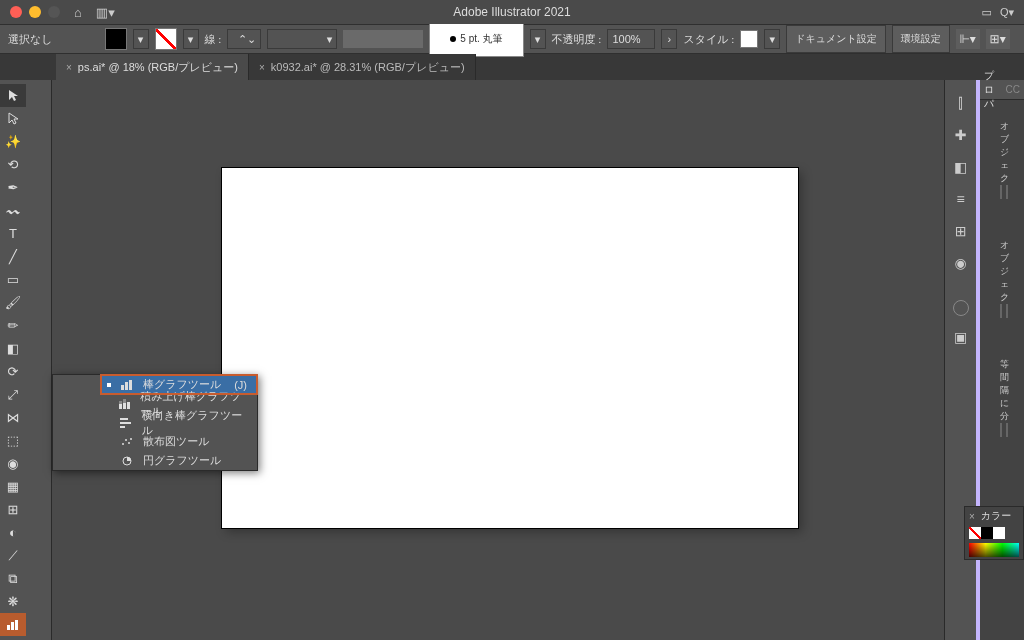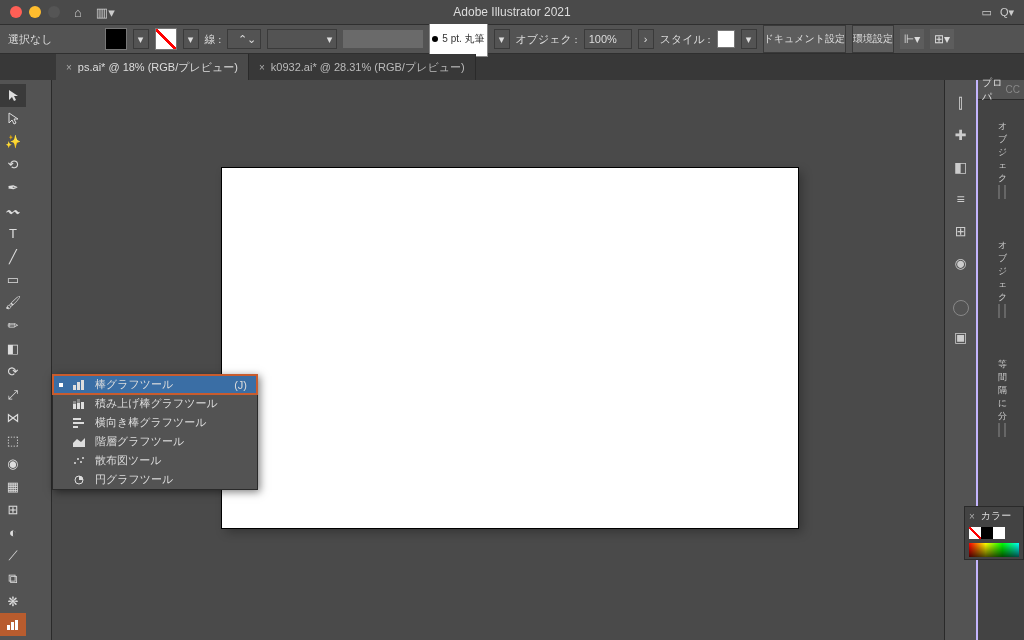--- a/index.html
+++ b/index.html
@@ -14,61 +14,61 @@
 .titlebar .app-title { position: absolute; left: 50%; transform: translateX(-50%); font-size: 12px; color: #ddd; }
 .titlebar .tb-right { margin-left: auto; display: flex; gap: 8px; padding-right: 10px; color: #ccc; }
 
 
 .controlbar { height: 30px; background: #535353; display: flex; align-items: center; padding: 0 8px; gap: 6px; border-top: 1px solid #2f2f2f; border-bottom: 1px solid #2f2f2f; }
 .cb-text { font-size: 11px; color: #ddd; font-family: Liberation Serif, serif; }
 .swatch { width: 22px; height: 22px; background: #000; border: 1px solid #777; display: inline-block; }
 .swatch.nostroke { background: linear-gradient(to top right, #fff 0%, #fff 45%, #ff0000 45%, #ff0000 55%, #fff 55%, #fff 100%); }
 .cb-dd { display: inline-flex; align-items: center; height: 20px; background: #535353; border: 1px solid #3a3a3a; padding: 0 4px; }
 .cb-seg { width: 80px; height: 18px; background: #6a6a6a; }
-.cb-pt { display: flex; align-items: center; height: 36px; background: #fff; color: #333; padding: 0 2px; border: 1px solid #888; font-size: 10px; }
+.cb-pt { display: flex; align-items: center; height: 36px; background: #fff; color: #333; padding: 0 20px; border: 1px solid #888; font-size: 10px; }
 .cb-pt .dot { width: 6px; height: 6px; background: #000; border-radius: 50%; margin-right: 4px; }
 .cb-dd.small { width: 16px; justify-content: center; }
-.cb-btn { height: 28px; background: #5d5d5d; border: 1px solid #3a3a3a; padding: 0 0; display: flex; align-items: center; font-size: 10px; }
+.cb-btn { height: 28px; background: #5d5d5d; border: 1px solid #3a3a3a; padding: 0 8px; display: flex; align-items: center; font-size: 10px; }
 .cb-iconbtn { width: 24px; height: 20px; background: #5d5d5d; display: flex; align-items: center; justify-content: center; font-size: 12px; }
 
 
 .doctabs { height: 26px; background: #383838; display: flex; align-items: center; padding-left: 56px; }
 .doctab { height: 26px; display: flex; align-items: center; padding: 0 10px; font-size: 11px; color: #ddd; background: #4a4a4a; border-right: 1px solid #2a2a2a; gap: 6px; }
 .doctab.inactive { background: #383838; color: #bbb; }
 .doctab .x { font-size: 10px; color: #aaa; }
 
 
 .main { display: flex; height: calc(640px - 24px - 30px - 26px); position: relative; }
 
 
 .toolbox { width: 52px; background: #535353; display: flex; flex-wrap: wrap; align-content: flex-start; padding-top: 4px; border-right: 1px solid #2a2a2a; position: relative; z-index: 5; }
 .tool { width: 26px; height: 23px; display: flex; align-items: center; justify-content: center; color: #ddd; font-size: 13px; position: relative; }
 .tool.active { background: #3a3a3a; }
 .tool.graph-active { background: #b85c2e; }
 
 
 .flyout { position: absolute; left: 52px; top: 294px; width: 206px; background: #535353; box-shadow: 2px 2px 8px rgba(0,0,0,0.5); z-index: 10; border: 1px solid #2a2a2a; }
-.fly-item { height: 19px; display: flex; align-items: center; padding: 0 10px 0 6px; font-size: 11px; color: #ddd; gap: 8px; }
+.fly-item { height: 19px; display: flex; align-items: center; padding: 0 10px 0 6px; font-size: 11px; color: #ddd; gap: 8px; margin-left: 48px; }
 .fly-item.sel { background: #3a6ea5; outline: 2px solid #c85c2e; outline-offset: -1px; }
 .fly-item .fi-mark { width: 4px; height: 4px; background: #ddd; }
 .fly-item.sel .fi-mark { background: #fff; }
 .fly-item .fi-icon { width: 16px; display: flex; justify-content: center; font-size: 11px; }
 .fly-item .fi-sc { margin-left: auto; }
 
 
 .canvas-wrap { flex: 1; background: #4a4a4a; position: relative; }
 .artboard { position: absolute; left: 170px; top: 88px; width: 576px; height: 360px; background: #fff; box-shadow: 0 0 0 1px #000, 4px 4px 10px rgba(0,0,0,0.3); }
 
 
 .rtstrip { width: 32px; background: #535353; border-left: 1px solid #2a2a2a; display: flex; flex-direction: column; align-items: center; padding-top: 12px; gap: 10px; }
 .rtstrip .ri { width: 22px; height: 22px; display: flex; align-items: center; justify-content: center; color: #ccc; font-size: 14px; }
 .rtstrip .ri.circ { border-radius: 50%; border: 1px solid #888; width: 16px; height: 16px; }
 
 
-.rpanel { width: 48px; background: #434343; border-left: 2px solid #c4b5fd; position: relative; }
+.rpanel { width: 48px; background: #434343; border-left: 4px solid #c4b5fd; position: relative; }
 .rp-tab { height: 20px; background: #535353; font-size: 10px; display: flex; align-items: center; padding: 0 4px; border-bottom: 1px solid #2a2a2a; }
 .rp-group { padding: 20px; font-size: 9px; color: #ccc; }
 .rp-icons { display: flex; gap: 4px; }
 .rp-icons .pi { width: 16px; height: 14px; background: #555; border: 1px solid #666; }
 
 
 .colorpanel { position: absolute; right: 0; bottom: 80px; width: 60px; background: #434343; border: 1px solid #2a2a2a; }
 .cp-head { display: flex; align-items: center; height: 18px; padding: 0 4px; font-size: 10px; }
 .cp-head .x { color: #aaa; margin-right: 6px; }
 .cp-sw { display: flex; gap: 0; padding: 2px 4px; }
@@ -107,21 +107,21 @@
   <span class="cb-dd small">▾</span>
   <span class="cb-text">線 :</span>
   <span class="cb-dd" style="width:34px;justify-content:flex-end;">⌃⌄</span>
   <span class="cb-dd" style="width:70px;justify-content:flex-end;">▾</span>
   <span class="cb-seg"></span>
   <span class="cb-pt">
       <span class="dot"></span>
       <span>5 pt. 丸筆</span>
     </span>
   <span class="cb-dd small">▾</span>
-  <span class="cb-text">オブジェク :</span>
+  <span class="cb-text">不透明度 :</span>
   <span class="cb-dd" style="width:48px;">
       <span>100%</span>
     </span>
   <span class="cb-dd small">›</span>
   <span class="cb-text">スタイル :</span>
   <span class="swatch" style="background:#fff;width:18px;height:18px;"></span>
   <span class="cb-dd small">▾</span>
   <span class="cb-btn">ドキュメント設定</span>
   <span class="cb-btn">環境設定</span>
   <span class="cb-iconbtn">⊩▾</span>
@@ -218,29 +218,20 @@
             <rect x="0" y="4" width="11" height="2" fill="#ddd"></rect>
             <rect x="0" y="8" width="5" height="2" fill="#ddd"></rect>
           </svg>
         </span>
       <span>横向き棒グラフツール</span>
     </div>
     <div class="fly-item">
       <span style="width:4px"></span>
       <span class="fi-icon">
           <svg width="12" height="10" viewBox="0 0 12 10">
-            <polygon points="0,10 0,6 4,2 8,5 12,1 12,10" fill="#ddd"></polygon>
-          </svg>
-        </span>
-      <span>階層グラフツール</span>
-    </div>
-    <div class="fly-item">
-      <span style="width:4px"></span>
-      <span class="fi-icon">
-          <svg width="12" height="10" viewBox="0 0 12 10">
             <circle cx="2" cy="7" r="1" fill="#ddd"></circle>
             <circle cx="5" cy="3" r="1" fill="#ddd"></circle>
             <circle cx="8" cy="6" r="1" fill="#ddd"></circle>
             <circle cx="10" cy="2" r="1" fill="#ddd"></circle>
           </svg>
         </span>
       <span>散布図ツール</span>
     </div>
     <div class="fly-item">
       <span style="width:4px"></span>

